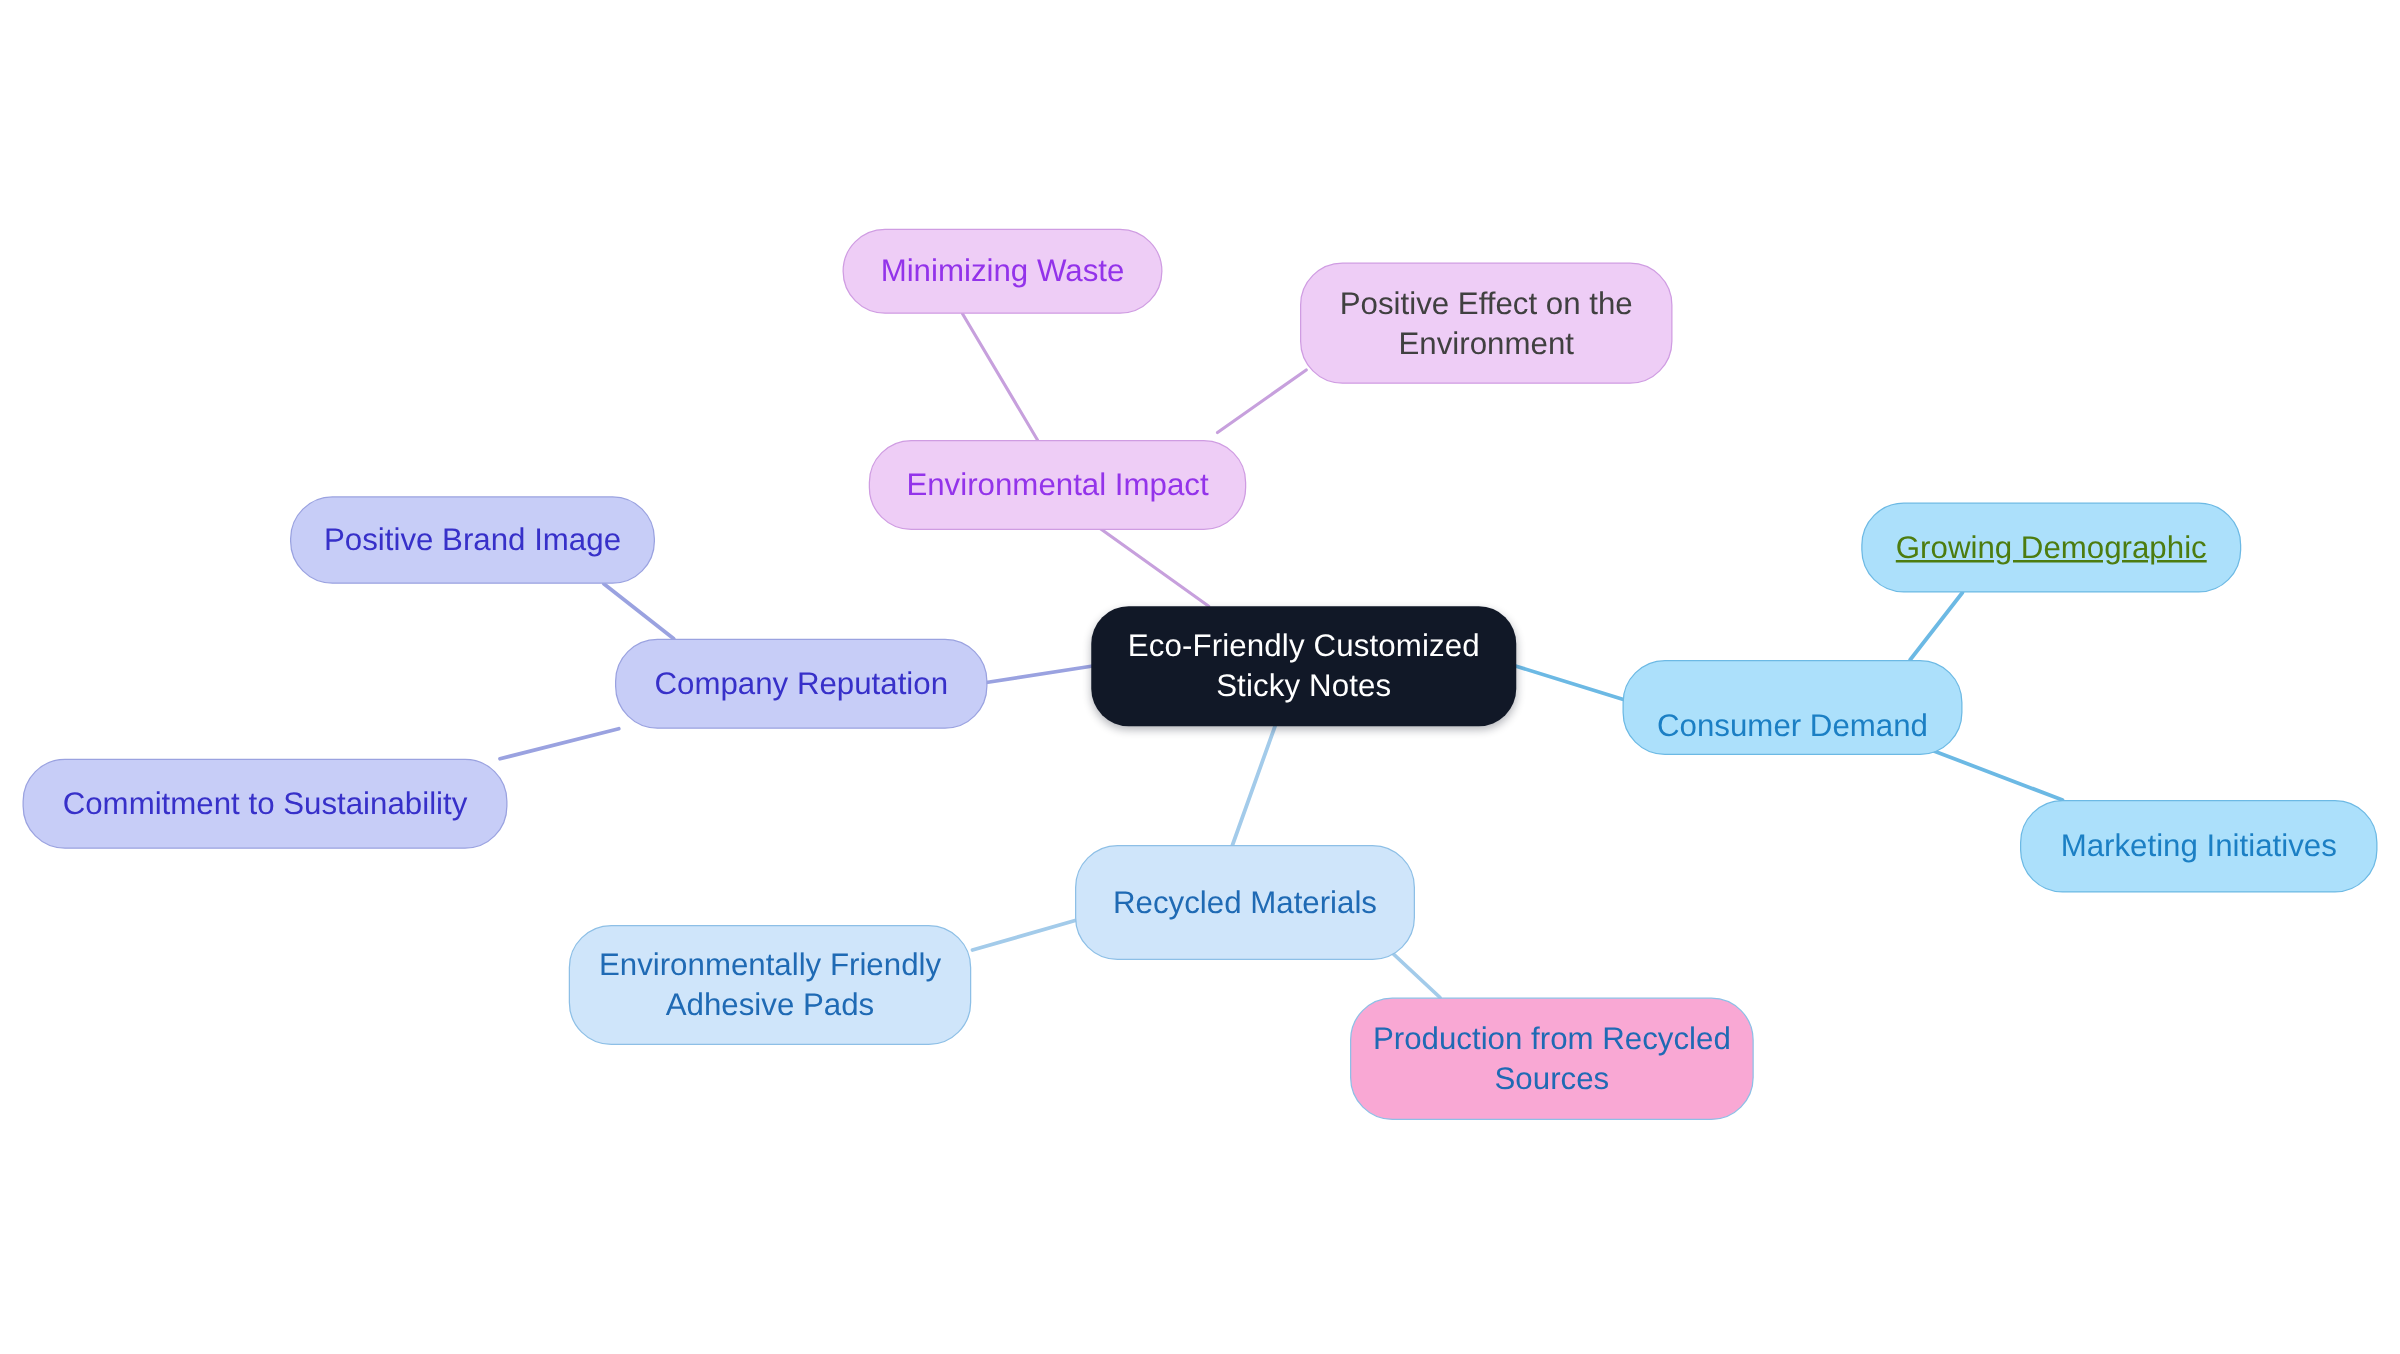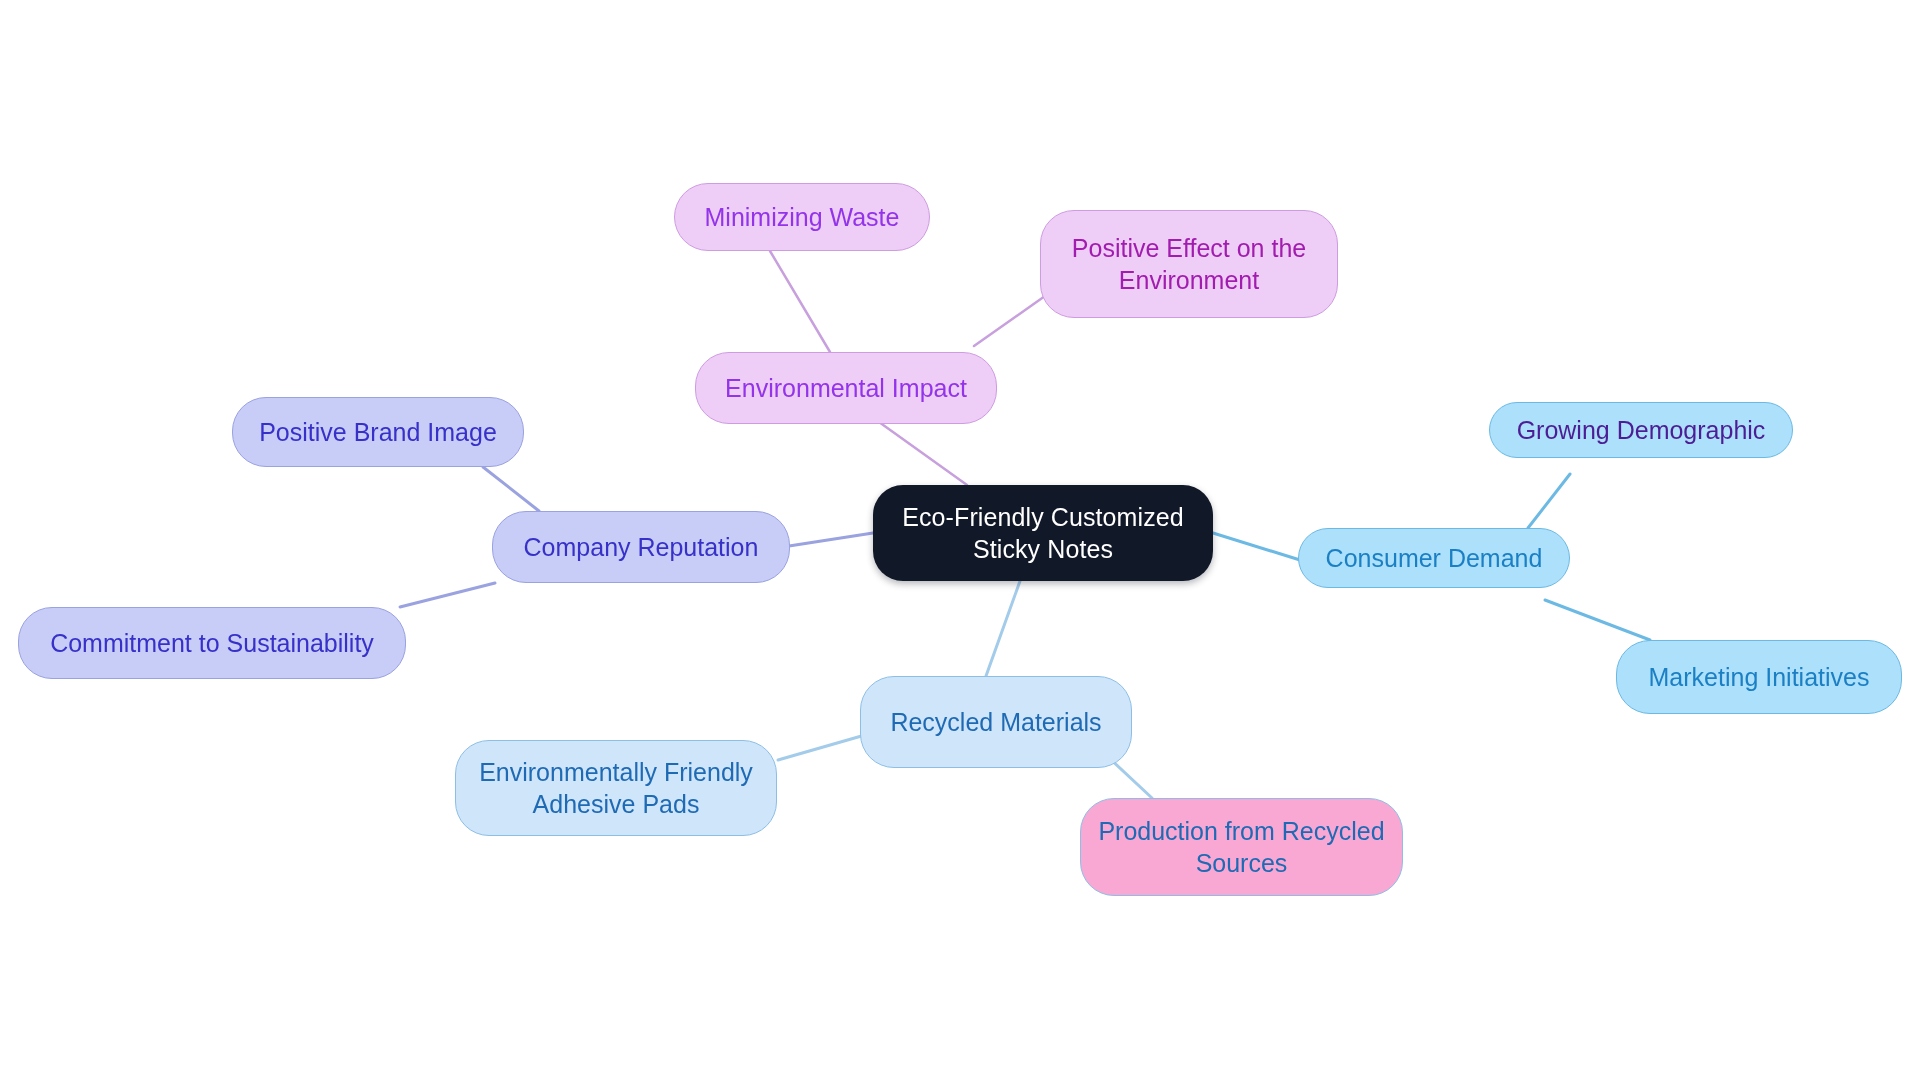--- a/index.html
+++ b/index.html
@@ -69,27 +69,27 @@
       <line x1="1545" y1="600" x2="1650" y2="640" stroke="#6cb9e4" stroke-width="3" stroke-linecap="round"></line>
       <line x1="1020" y1="581" x2="986" y2="676" stroke="#a3cbea" stroke-width="3" stroke-linecap="round"></line>
       <line x1="865" y1="735" x2="778" y2="760" stroke="#a3cbea" stroke-width="3" stroke-linecap="round"></line>
       <line x1="1092" y1="742" x2="1152" y2="798" stroke="#a3cbea" stroke-width="3" stroke-linecap="round"></line>
     </svg>
   <div id="node-layer">
       <div class="node node-root" style="left: 873px; top: 485px; width: 340px; height: 96px; background: rgb(17, 24, 39); color: rgb(255, 255, 255); border-color: rgb(17, 24, 39);"><span>Eco-Friendly Customized
 Sticky Notes</span></div>
       <div class="node node-branch" style="left: 695px; top: 352px; width: 302px; height: 72px; background: rgb(238, 205, 246); color: rgb(147, 51, 234); border-color: rgb(207, 156, 226);"><span>Environmental Impact</span></div>
       <div class="node node-leaf" style="left: 674px; top: 183px; width: 256px; height: 68px; background: rgb(238, 205, 246); color: rgb(147, 51, 234); border-color: rgb(207, 156, 226);"><span>Minimizing Waste</span></div>
-      <div class="node node-leaf" style="left: 1040px; top: 210px; width: 298px; height: 108px; background: rgb(238, 205, 246); color: #a21caf; border-color: rgb(207, 156, 226);"><span>Positive Effect on the
+      <div class="node node-leaf" style="left: 1040px; top: 210px; width: 298px; height: 97px; background: rgb(238, 205, 246); color: #404040; border-color: rgb(207, 156, 226);"><span>Positive Effect on the
 Environment</span></div>
       <div class="node node-branch" style="left: 492px; top: 511px; width: 298px; height: 72px; background: rgb(199, 205, 247); color: rgb(55, 48, 201); border-color: rgb(154, 162, 224);"><span>Company Reputation</span></div>
       <div class="node node-leaf" style="left: 232px; top: 397px; width: 292px; height: 70px; background: rgb(199, 205, 247); color: rgb(55, 48, 201); border-color: rgb(154, 162, 224);"><span>Positive Brand Image</span></div>
       <div class="node node-leaf" style="left: 18px; top: 607px; width: 388px; height: 72px; background: rgb(199, 205, 247); color: rgb(55, 48, 201); border-color: rgb(154, 162, 224);"><span>Commitment to Sustainability</span></div>
-      <div class="node node-branch" style="left: 1298px; top: 528px; width: 272px; height: 60px; background: rgb(172, 224, 251); color: rgb(27, 127, 196); border-color: rgb(108, 185, 228);"><span>Consumer Demand</span></div>
-      <div class="node node-leaf" style="left: 1489px; top: 402px; width: 304px; height: 56px; background: rgb(172, 224, 251); color: #4c1d95; border-color: rgb(108, 185, 228);"><span>Growing Demographic</span></div>
+      <div class="node node-branch" style="left: 1298px; top: 528px; width: 272px; height: 76px; background: rgb(172, 224, 251); color: rgb(27, 127, 196); border-color: rgb(108, 185, 228); align-items: flex-end;"><span>Consumer Demand</span></div>
+      <div class="node node-leaf" style="left: 1489px; top: 402px; width: 304px; height: 72px; background: rgb(172, 224, 251); color: #4d7c0f; border-color: rgb(108, 185, 228); text-decoration: underline;"><span>Growing Demographic</span></div>
       <div class="node node-leaf" style="left: 1616px; top: 640px; width: 286px; height: 74px; background: rgb(172, 224, 251); color: rgb(27, 127, 196); border-color: rgb(108, 185, 228); align-items: center;"><span>Marketing Initiatives</span></div>
       <div class="node node-branch" style="left: 860px; top: 676px; width: 272px; height: 92px; background: rgb(207, 229, 250); color: rgb(31, 106, 180); border-color: rgb(141, 191, 230);"><span>Recycled Materials</span></div>
       <div class="node node-leaf" style="left: 455px; top: 740px; width: 322px; height: 96px; background: rgb(207, 229, 250); color: rgb(31, 106, 180); border-color: rgb(141, 191, 230);"><span>Environmentally Friendly
 Adhesive Pads</span></div>
       <div class="node node-leaf" style="left: 1080px; top: 798px; width: 323px; height: 98px; background: #f9a8d4; color: rgb(31, 106, 180); border-color: rgb(141, 191, 230);"><span>Production from Recycled
 Sources</span></div>
     </div>
 </div>
 
 </body></html>

